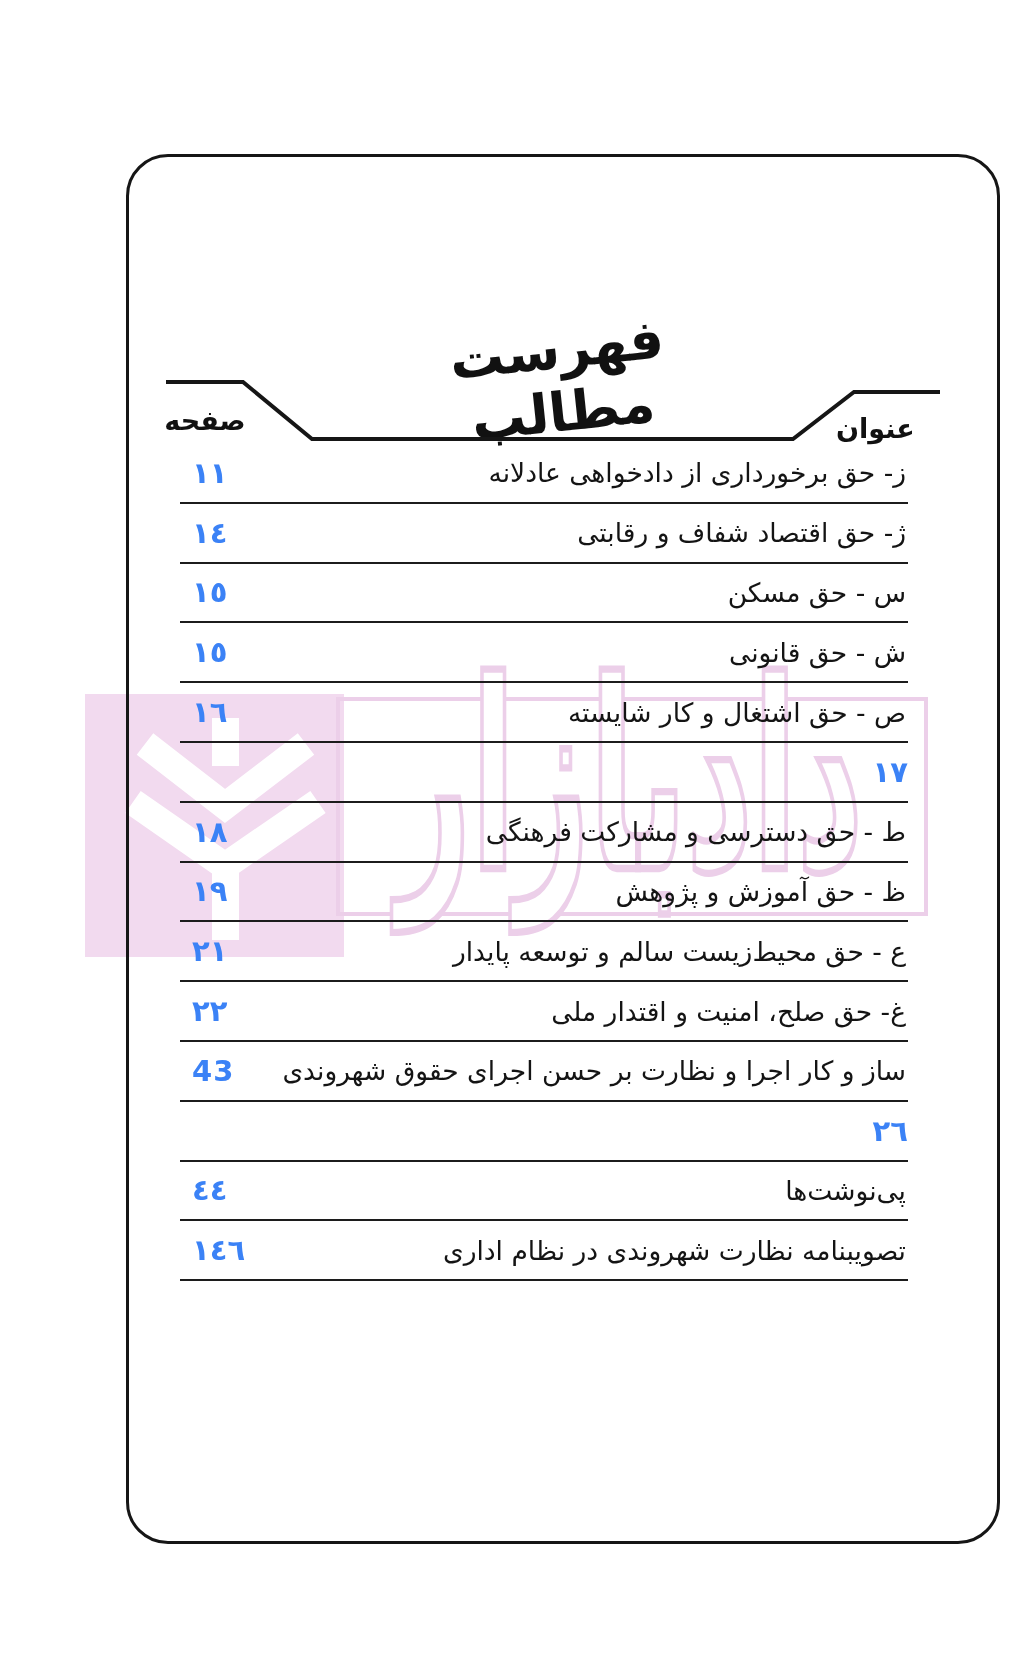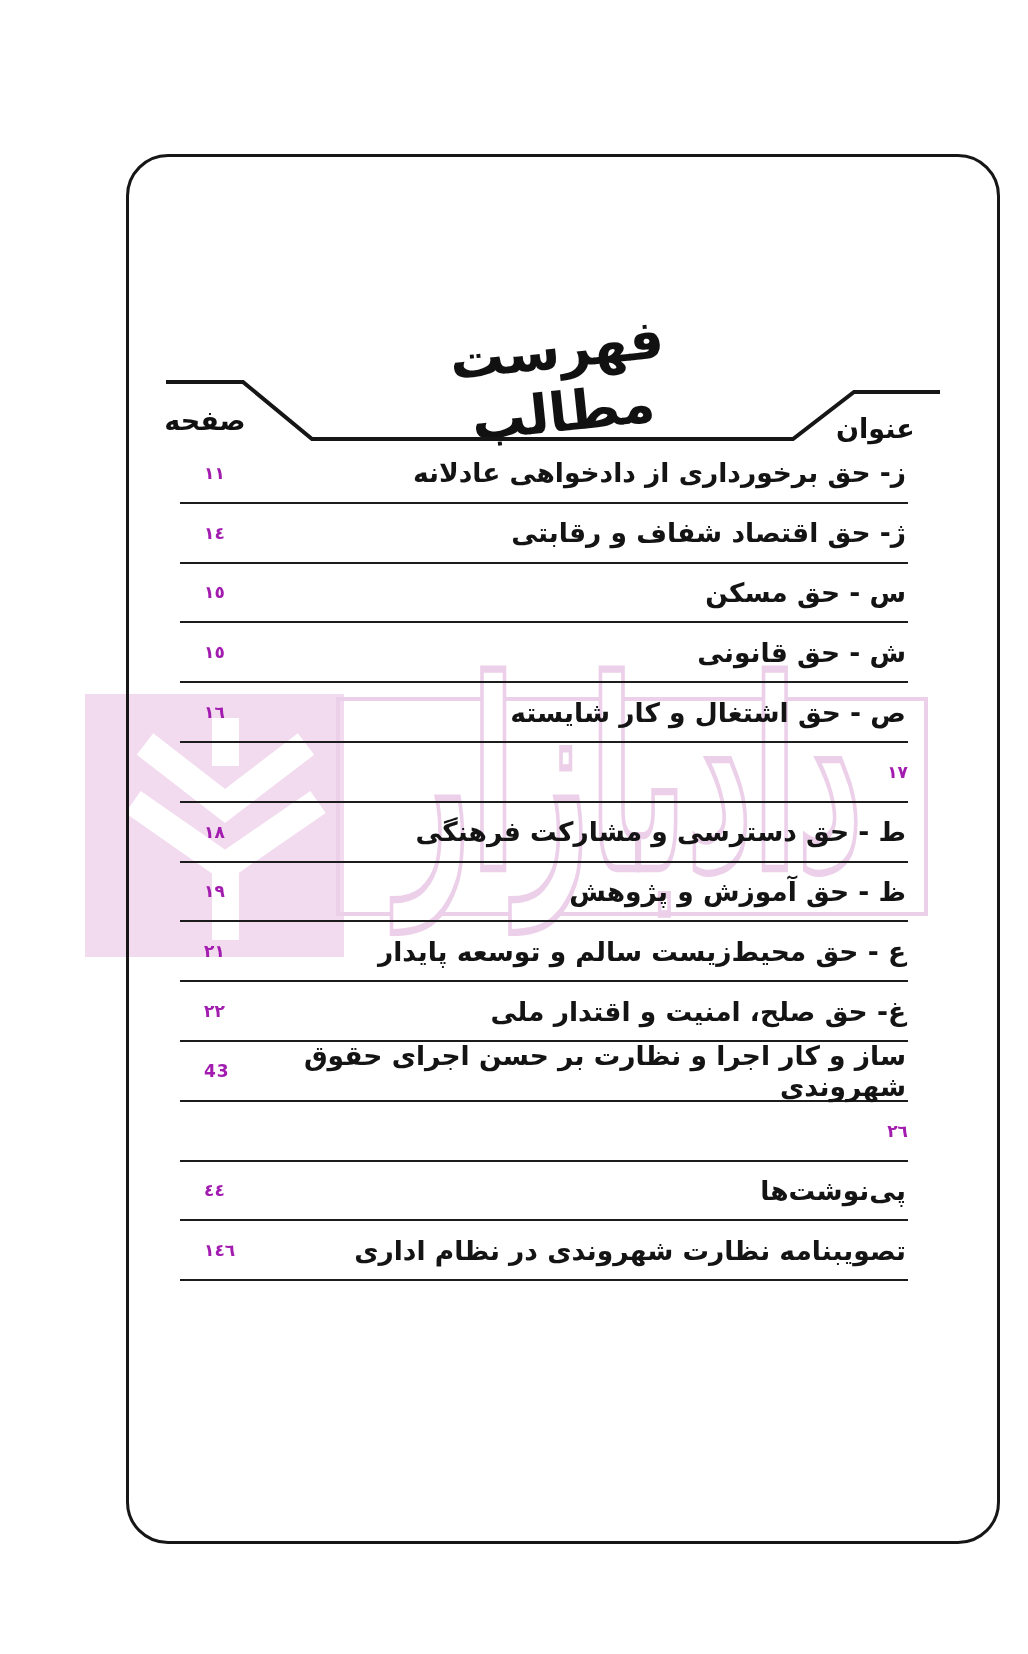--- a/index.html
+++ b/index.html
@@ -37,22 +37,22 @@
   .label-page{left:160px;top:388px;width:90px;text-align:center;}
   .label-title{left:836px;top:396px;width:90px;text-align:left;}
   
   .toc{
     position:absolute;left:180px;top:444px;width:728px;z-index:2;direction:rtl;
   }
   .toc-row{
     height:57.8px;display:flex;justify-content:space-between;align-items:center;
     border-bottom:2.5px solid #1c1c1c;
   }
-  .toc-title{font-size:26.5px;font-weight:bold;color:#141414;padding-right:2px;}
-  .toc-page{font-size:17px;font-weight:bold;color:#a21caf;margin-left:24px;letter-spacing:1px;}
+  .toc-title{font-size:26.5px;font-weight:normal;color:#141414;padding-right:2px;}
+  .toc-page{font-size:29px;font-weight:bold;color:#3b82f6;margin-left:12px;letter-spacing:1px;}
 </style>
 </head>
 <body>
 
 <div class="wm-layer">
   <div class="wm-band">
     <svg class="wm-logo" viewBox="0 0 259 263">
       <rect x="127" y="24" width="27" height="48" fill="#ffffff"></rect>
       <polyline points="60,50 140,112 221,50" fill="none" stroke="#ffffff" stroke-width="27"></polyline>
       <polyline points="48,108 140,172 233,108" fill="none" stroke="#ffffff" stroke-width="27"></polyline>

